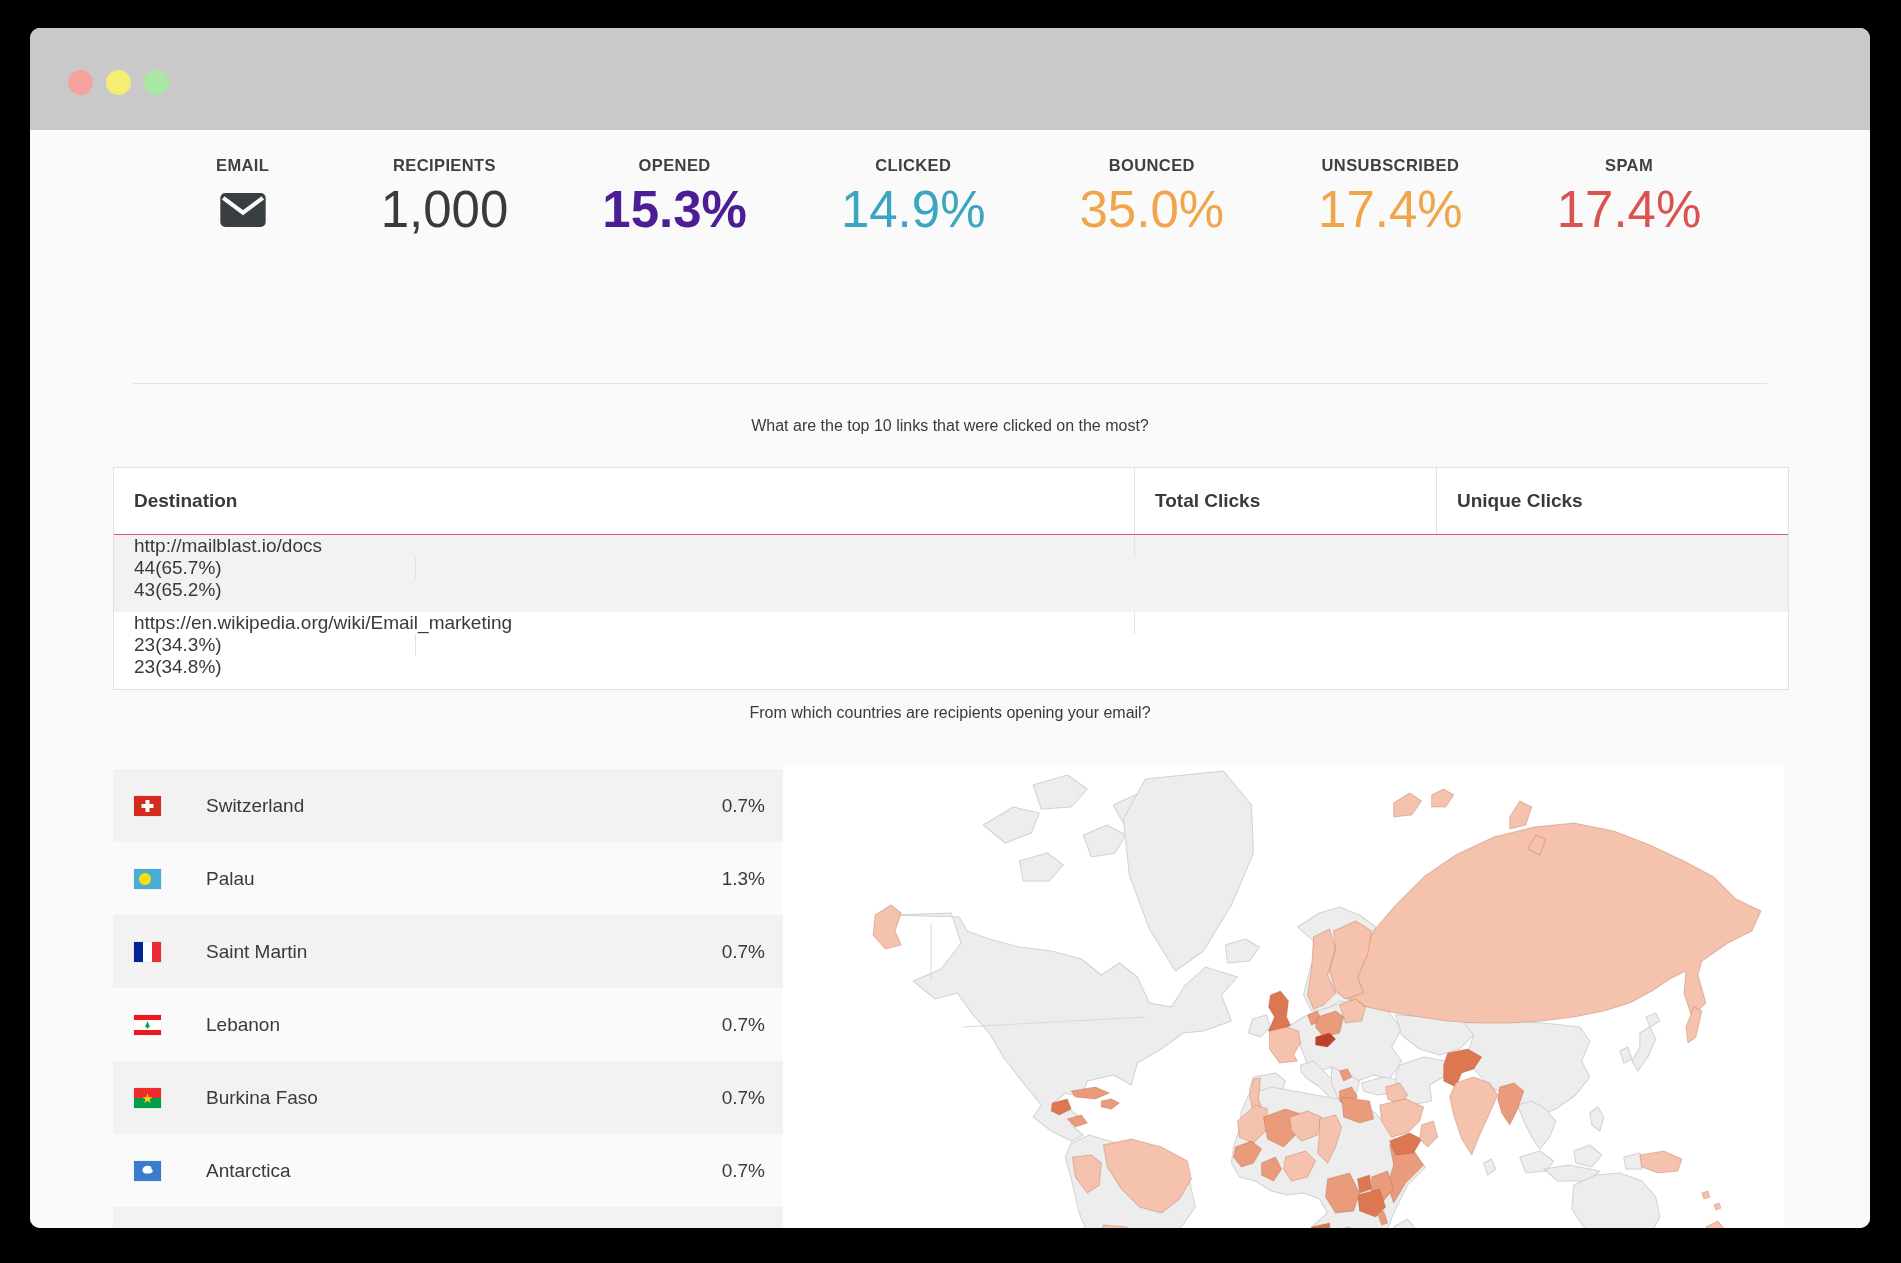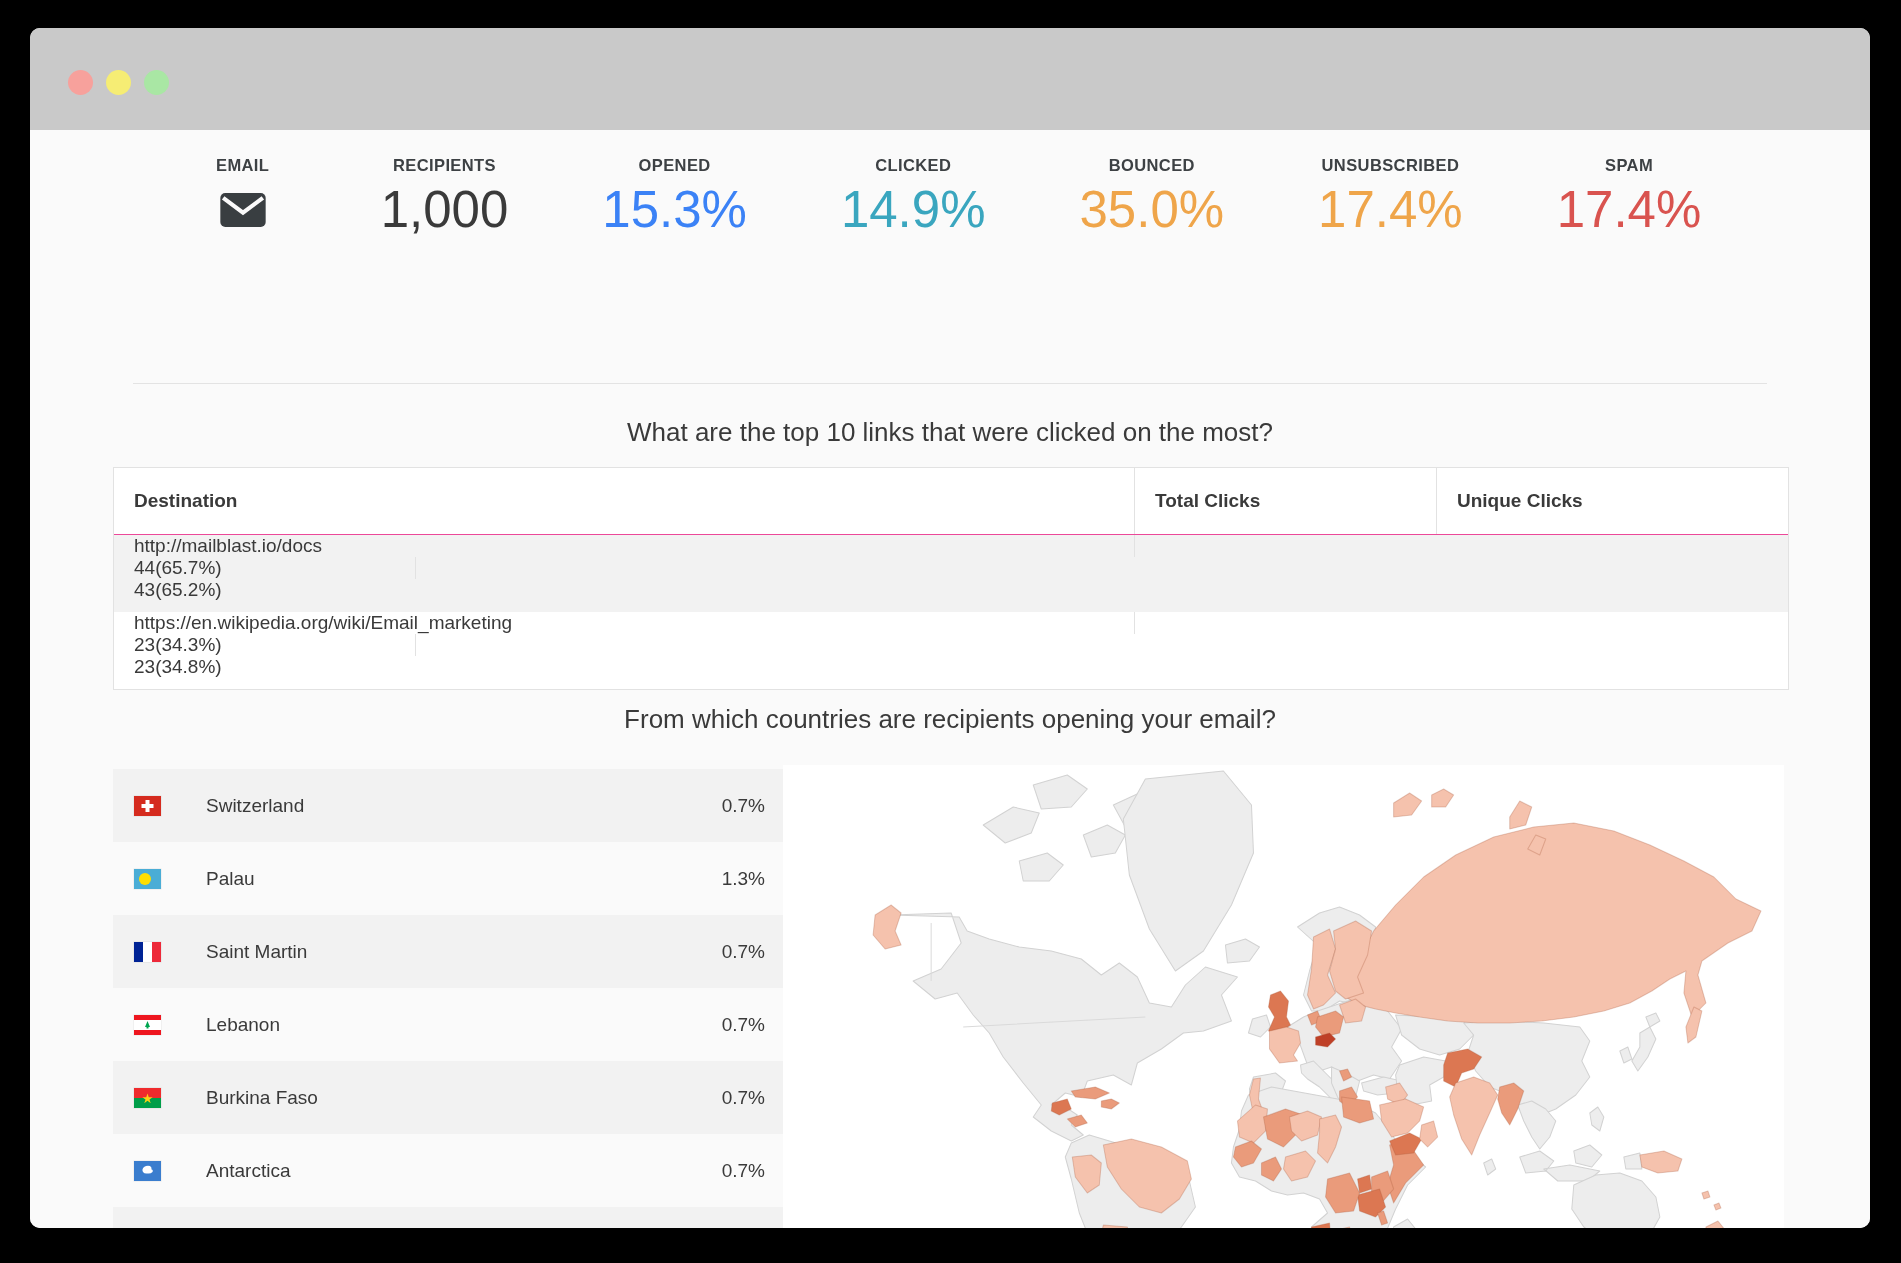--- a/index.html
+++ b/index.html
@@ -15,21 +15,21 @@
 
   
   .stats{position:absolute;top:14px;left:0;right:0;display:flex;justify-content:center;gap:50px;}
   .stat{padding:12px 22px 16px;border-radius:10px;text-align:center;min-width:88px;}
   .stat.active{background:#ececec;}
   .stat-label{font-size:16.5px;font-weight:bold;color:#3d4144;letter-spacing:.4px;}
   .stat-value{margin-top:12px;font-size:51px;line-height:46px;color:#3a3a3a;}
   .stat-icon{margin-top:12px;height:46px;display:flex;align-items:center;justify-content:center;}
   .divider{position:absolute;top:253px;left:103px;right:103px;height:1px;background:#e3e3e3;}
 
-  .question{position:absolute;left:0;right:0;text-align:center;font-size:26px;color:#3a3a3a;}
+  .question{position:absolute;left:0;right:0;text-align:center;font-size:16px;color:#3a3a3a;}
   .q1{top:287px;} .q2{top:574px;}
 
   
   .links-table{position:absolute;left:83px;top:337px;width:1676px;background:#fff;
     border:1px solid #e2e2e2;box-sizing:border-box;font-size:19px;color:#3a3a3a;}
   .t-row{display:flex;}
   .t-row > div{box-sizing:border-box;padding:0 0 0 20px;display:flex;align-items:center;}
   .c-dest{width:1021px;border-right:1px solid #e2e2e2;}
   .c-total{width:302px;border-right:1px solid #e2e2e2;}
   .c-uniq{width:351px;}
@@ -71,21 +71,21 @@
               <path d="M1.5 2.6 L12 10.4 L22.5 2.6" stroke="#fafafa" stroke-width="2.2" fill="none"></path>
             </svg>
         </div>
       </div>
       <div class="stat">
         <div class="stat-label">RECIPIENTS</div>
         <div class="stat-value" style="color: rgb(58, 58, 58);">1,000</div>
       </div>
       <div class="stat">
         <div class="stat-label">OPENED</div>
-        <div class="stat-value" style="color: #3b82f6;">15.3%</div>
+        <div class="stat-value" style="color: #4c1d95; font-weight: bold;">15.3%</div>
       </div>
       <div class="stat">
         <div class="stat-label">CLICKED</div>
         <div class="stat-value" style="color: rgb(58, 166, 191);">14.9%</div>
       </div>
       <div class="stat">
         <div class="stat-label">BOUNCED</div>
         <div class="stat-value" style="color: rgb(239, 165, 74);">35.0%</div>
       </div>
       <div class="stat">

